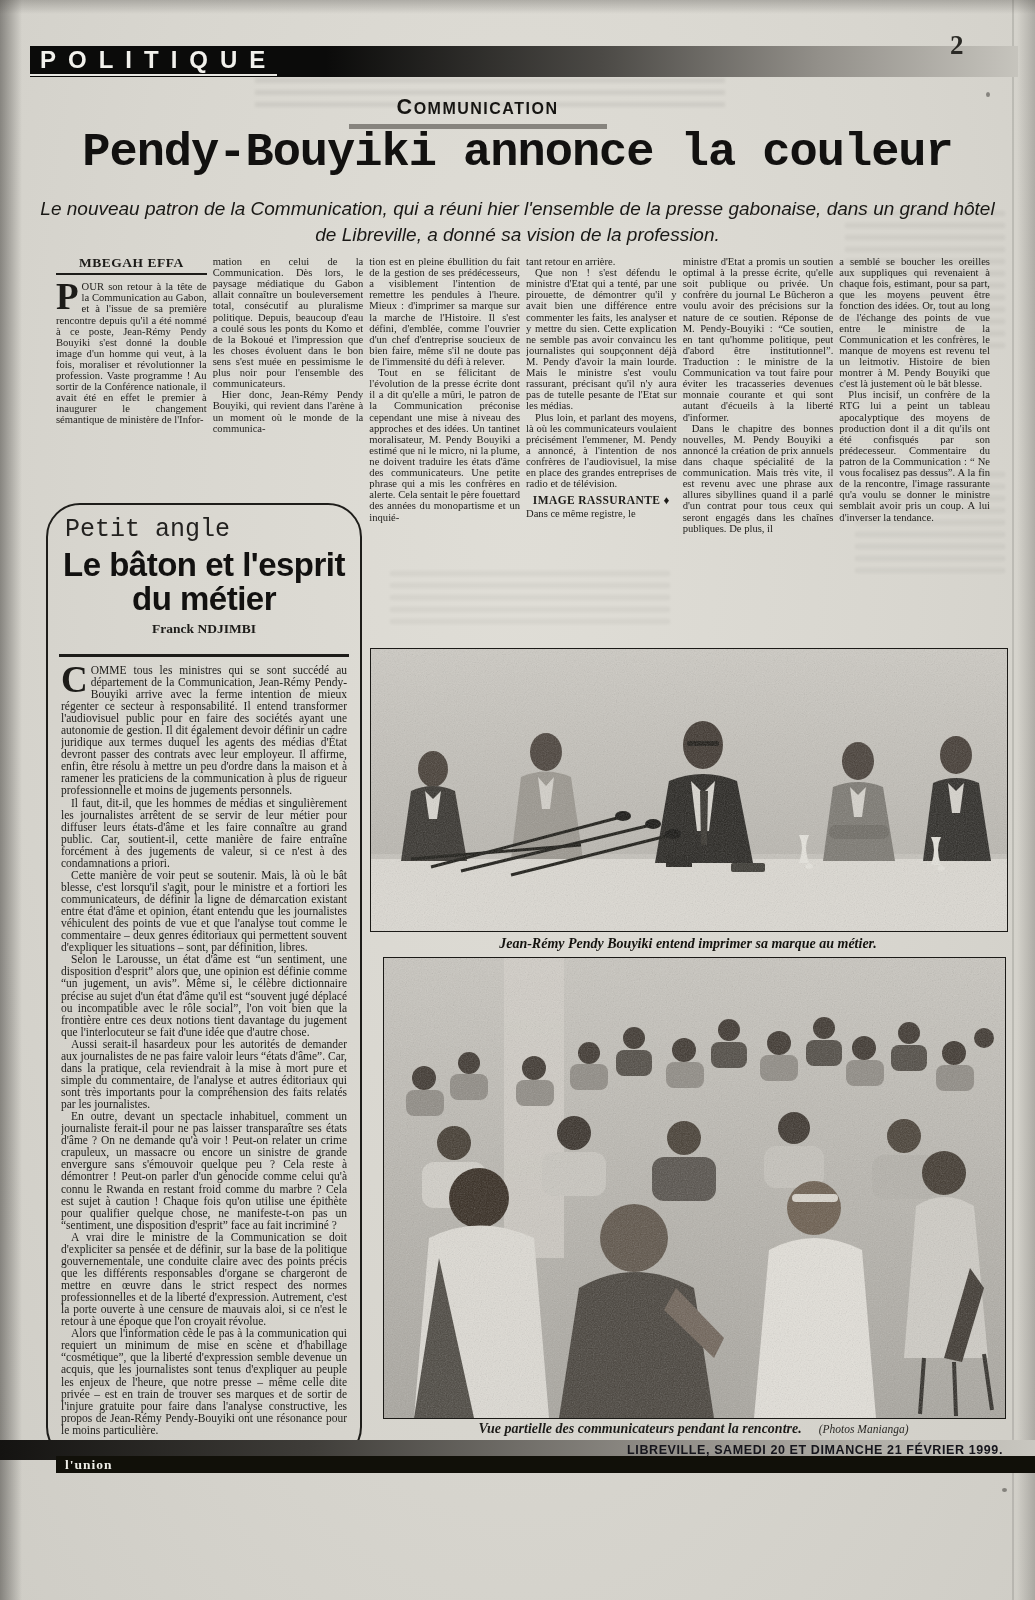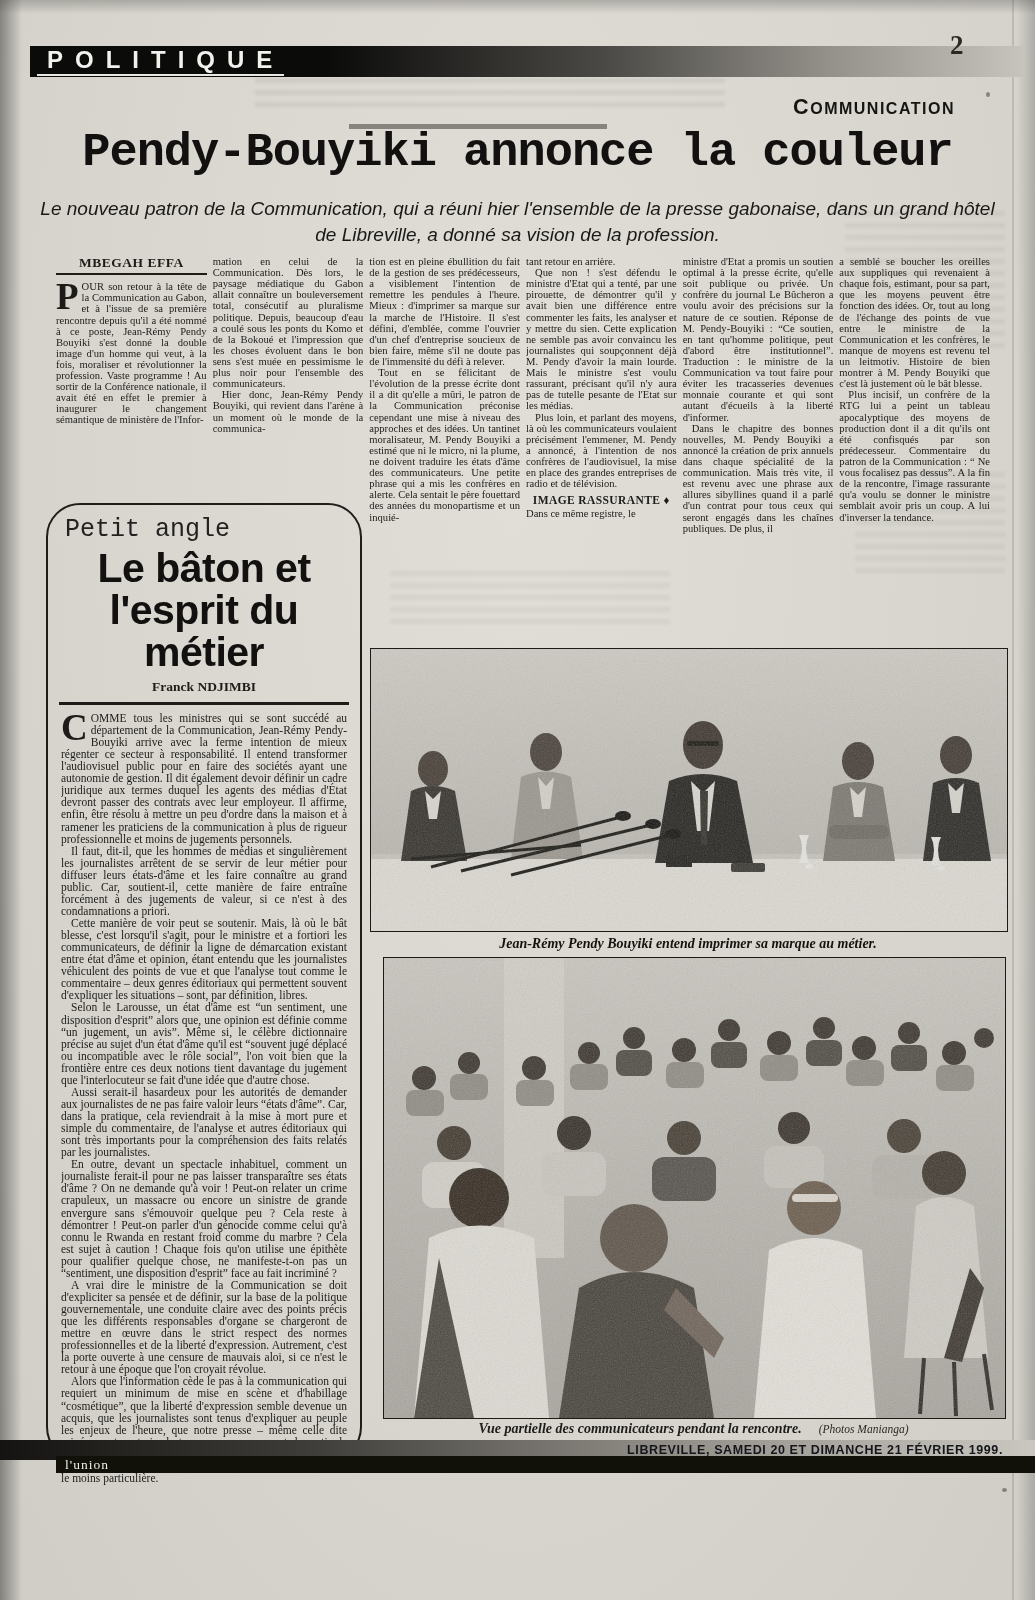--- a/index.html
+++ b/index.html
@@ -22,29 +22,29 @@
   .bleed{position:absolute;opacity:.07;filter:blur(1.6px);transform:scaleX(-1);
     background:repeating-linear-gradient(0deg, transparent 0 7px, #30302c 7px 12px);}
   .bleed.b1{left:255px;top:72px;width:470px;height:42px;}
   .bleed.b2{left:845px;top:205px;width:160px;height:150px;opacity:.055;}
   .bleed.b3{left:390px;top:565px;width:280px;height:66px;opacity:.05;}
   .bleed.b4{left:855px;top:470px;width:150px;height:110px;opacity:.05;}
 
   
   .section-bar{position:absolute;left:30px;top:46px;width:988px;height:31px;
     background:linear-gradient(to right,#0b0b0a 0%,#0b0b0a 30%,#4c4a46 58%,#93908a 80%,#c6c4bd 100%);
-    display:flex;align-items:center;padding-left:7px;}
+    display:flex;align-items:center;}
   .section-bar .section-label{
     font-family:"Liberation Sans",sans-serif;font-weight:bold;color:#f2f1ec;
     font-size:24px;letter-spacing:12px;padding:0 0 2px 10px;line-height:1;
     border-bottom:2px solid #e8e7e2;}
   .page-number{position:absolute;left:950px;top:30px;font-family:"Liberation Serif",serif;
     font-weight:bold;font-size:27px;color:#2a2925;}
 
-  .kicker-wrap{position:absolute;left:0;top:94px;width:955px;text-align:right;}
+  .kicker-wrap{position:absolute;left:0;top:94px;width:955px;text-align:center;}
   .kicker{font-family:"Liberation Sans",sans-serif;font-weight:bold;font-size:16px;
     letter-spacing:1.5px;color:#161512;}
   .kicker::first-letter{font-size:135%;}
   .kicker-rule{width:258px;height:5px;background:#87847e;margin:4px auto 0;}
 
   .headline{position:absolute;left:0;top:126px;width:1035px;text-align:center;
     font-family:Liberation Mono, monospace;font-weight:bold;font-size:47px;
     letter-spacing:-1px;color:#121110;}
   .standfirst{position:absolute;left:40px;top:196px;width:955px;text-align:center;
     font-family:"Liberation Sans",sans-serif;font-style:italic;font-size:19px;
@@ -64,22 +64,22 @@
   .dropcap{float:left;font-weight:bold;font-size:37px;line-height:.78;padding:2px 3px 0 0;}
   .subhead{font-weight:bold;text-align:center;font-size:11.5px;letter-spacing:.4px;
     margin:5px 6px 2px !important;text-indent:0 !important;}
 
   
   .sidebar{position:absolute;left:46px;top:503px;width:316px;height:958px;
     border:2px solid #1e1d1a;border-radius:34px;padding:8px 13px;box-sizing:border-box;}
   .sidebar-label{font-family:Liberation Mono, monospace;font-weight:300;
     font-size:25px;color:#232220;margin:2px 0 0 4px;}
   .sidebar-headline{font-family:"Liberation Sans",sans-serif;font-weight:bold;
-    font-size:41px;line-height:1.02;text-align:center;letter-spacing:-.5px;margin:4px 0 6px;color:#121110;}
-  .sidebar-byline{text-align:center;font-weight:bold;font-size:13.5px;margin-bottom:7px;}
+    font-size:33px;line-height:1.02;text-align:center;letter-spacing:-.5px;margin:4px 0 6px;color:#121110;}
+  .sidebar-byline{text-align:center;font-weight:bold;font-size:13.5px;margin-bottom:17px;}
   .sidebar-rule{height:2.5px;background:#1d1c19;margin:0 -2px 7px;}
   .sidebar-body{height:796px;overflow:hidden;font-size:11.5px;line-height:1.05;
     text-align:justify;hyphens:auto;-webkit-hyphens:auto;}
   .sidebar-body p{margin:0;text-indent:10px;}
   .sidebar-body p.noindent{text-indent:0;}
 
   
   .photo{position:absolute;border:1.5px solid #1b1a17;background:#b7b4ad;overflow:hidden;}
   .photo1{left:370px;top:648px;width:636px;height:282px;}
   .photo2{left:383px;top:957px;width:621px;height:460px;}
@@ -93,21 +93,21 @@
   .caption2-row .credit{font-style:italic;font-size:11.5px;color:#2a2925;}
 
   
   .date-bar{position:absolute;left:0;top:1440px;width:1035px;height:20px;
     background:linear-gradient(to right,#141311 0%,#3f3d39 30%,#8d8a84 62%,#c9c7c0 100%);
     display:flex;align-items:center;justify-content:flex-end;padding-right:32px;box-sizing:border-box;}
   .date-bar .dateline{font-family:"Liberation Sans",sans-serif;font-weight:bold;
     font-size:12.5px;letter-spacing:.6px;color:#15151c;}
   .union-bar{position:absolute;left:56px;top:1456px;width:979px;height:17px;background:#111009;
     display:flex;align-items:center;}
-  .union-bar .union-label{color:#efeee8;font-weight:normal;font-size:13.5px;
+  .union-bar .union-label{color:#efeee8;font-weight:bold;font-size:13.5px;
     padding-left:9px;letter-spacing:1px;font-family:"Liberation Serif",serif;}
 
   .speck{position:absolute;background:#35332f;border-radius:50%;opacity:.5;}
 </style>
 </head>
 <body>
 
 <div class="sheet">
 
   <div class="edge-left"></div>

